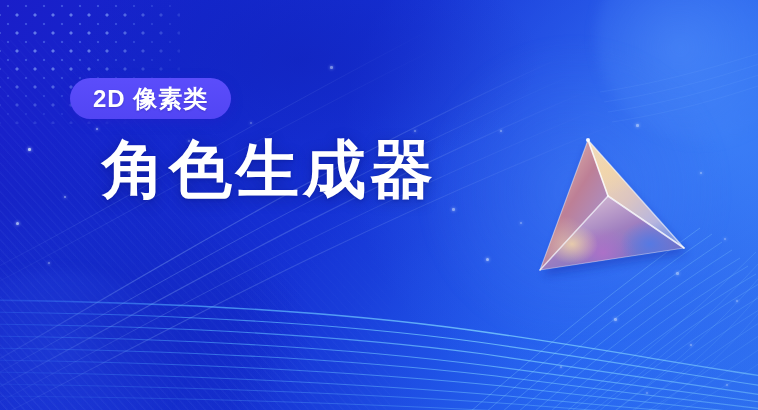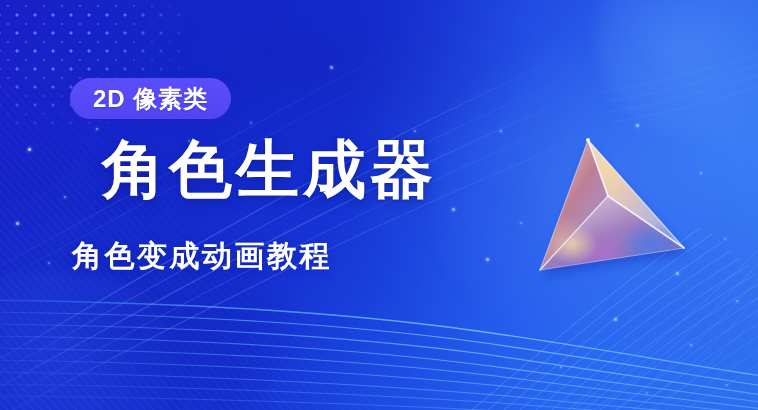--- a/index.html
+++ b/index.html
@@ -396,17 +396,16 @@
   </div>
 
   <div class="content">
 
     <div class="badge">
       <span class="badge-text">2D 像素类</span>
     </div>
 
     <div class="title">角色生成器</div>
 
-    <div class="subtitle">角色变成动画教程</div>
 
   </div>
 
 </div>
 
 </body></html>

